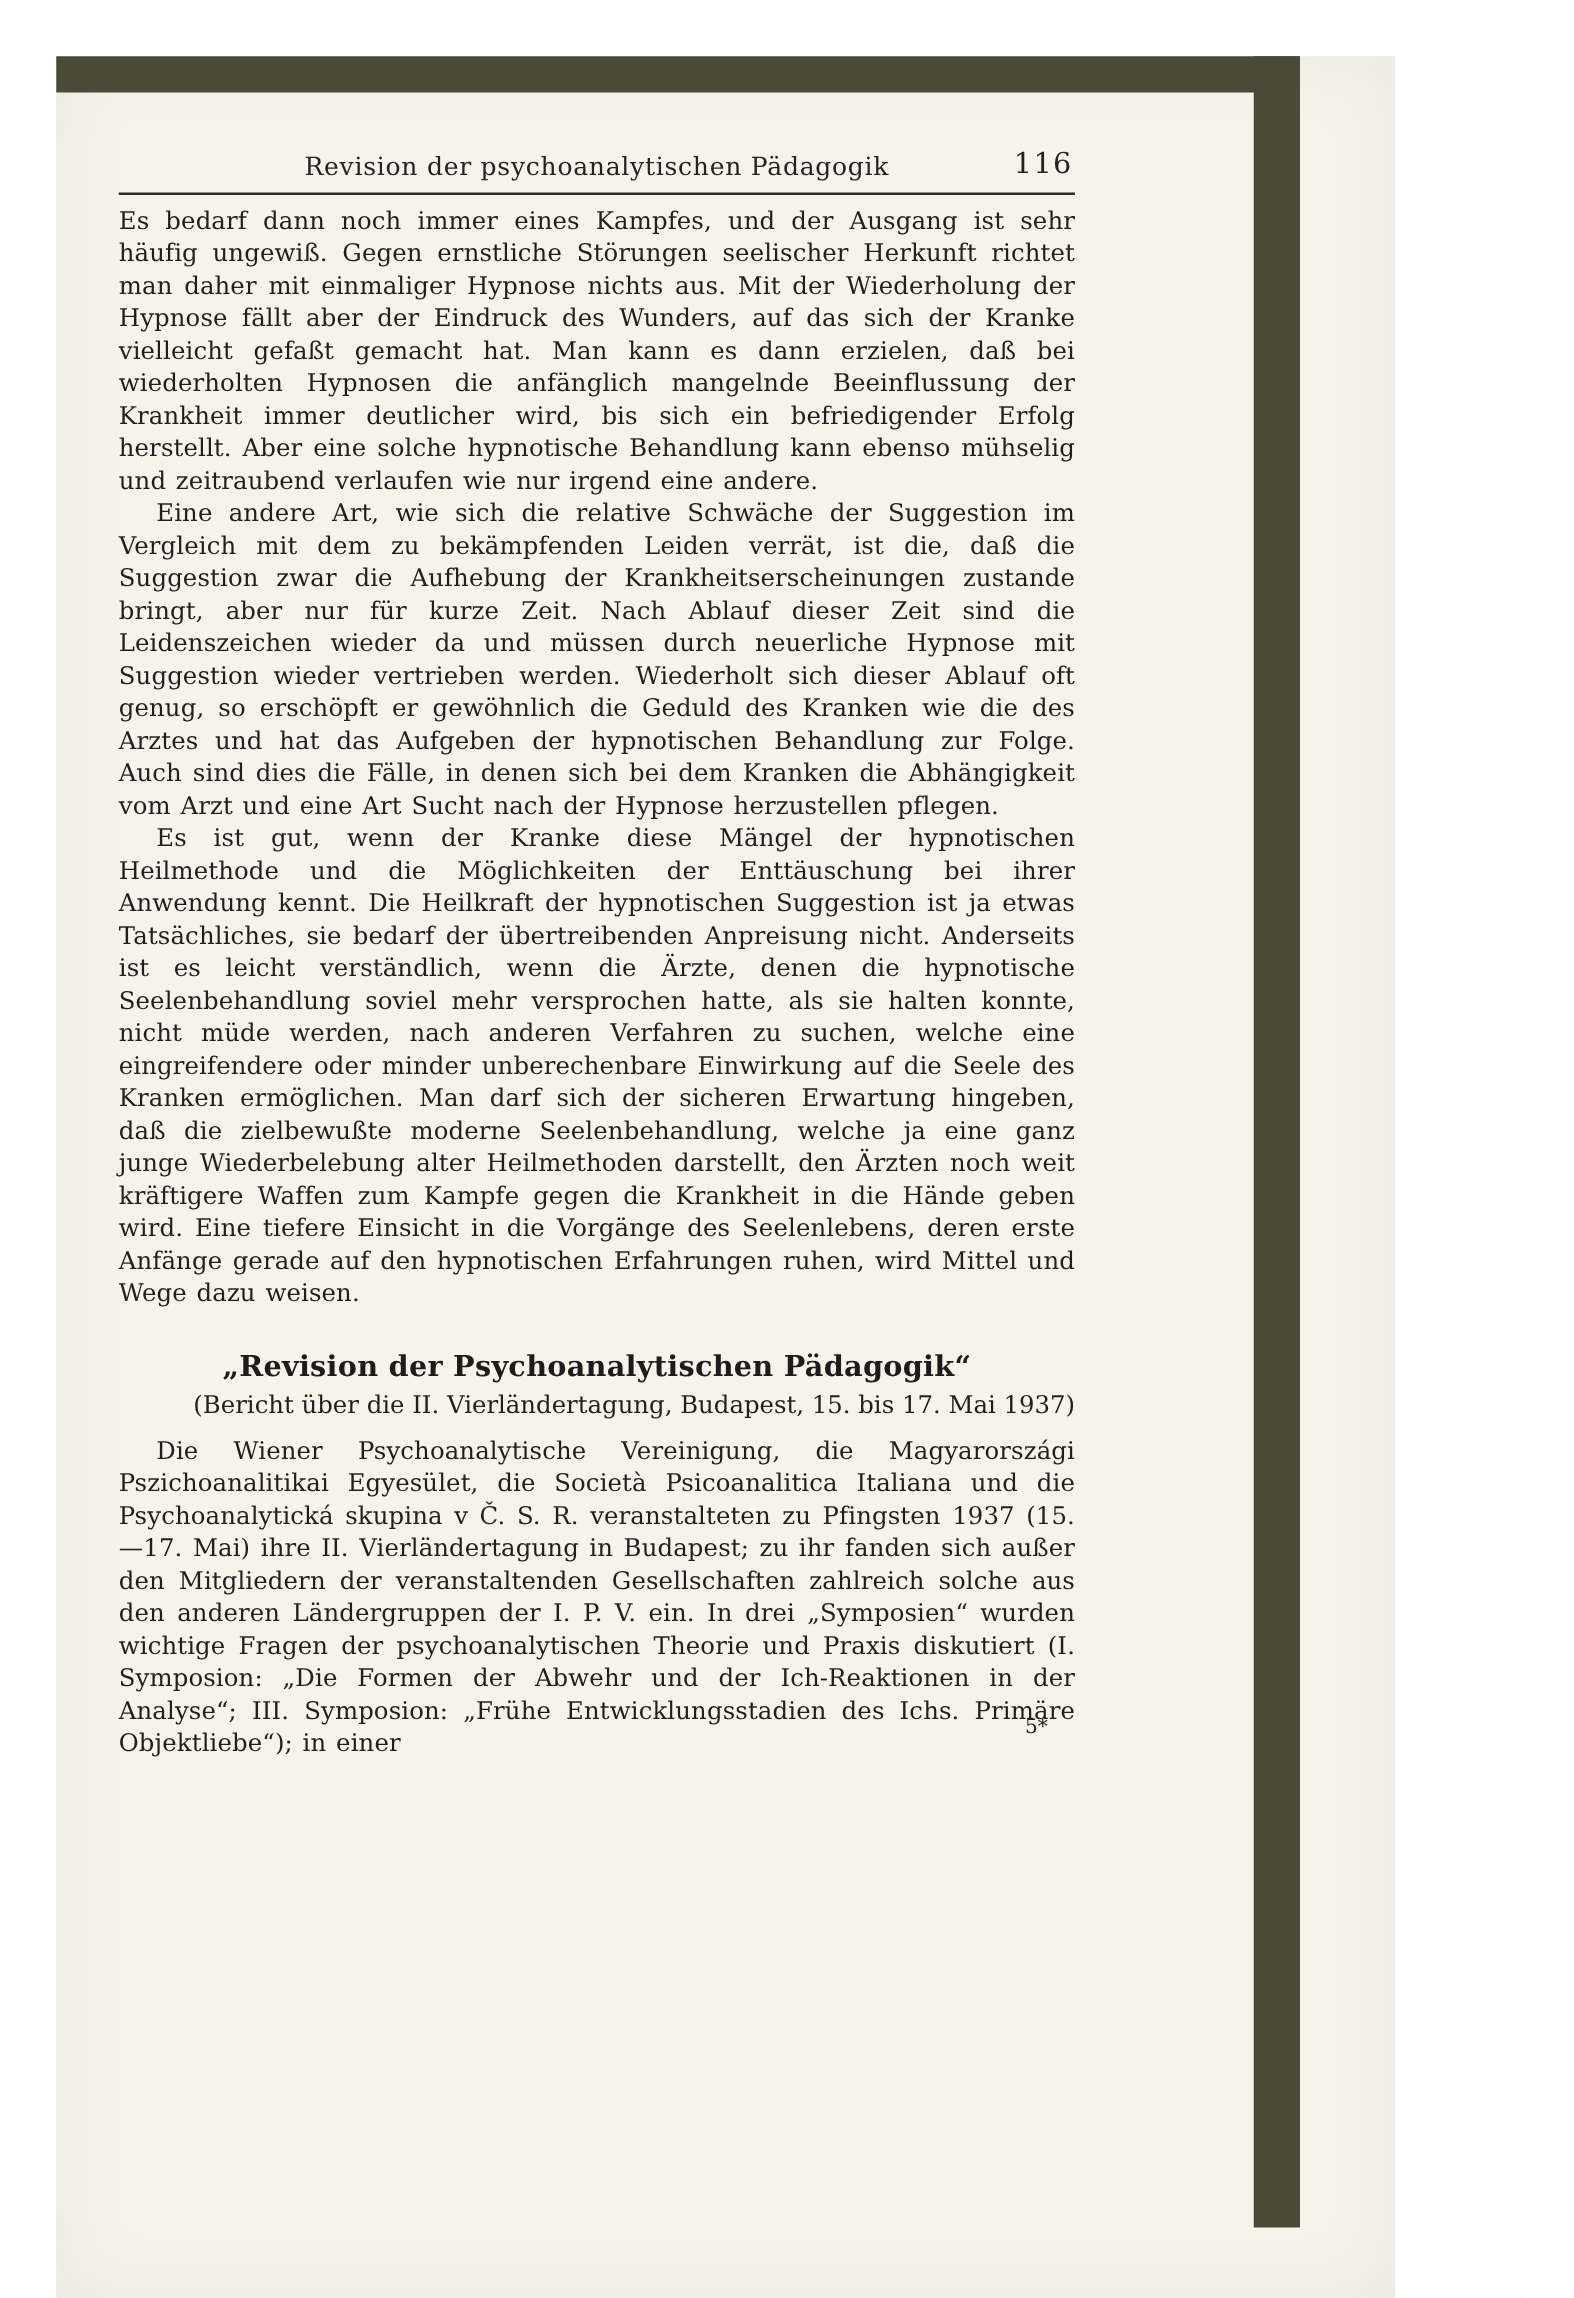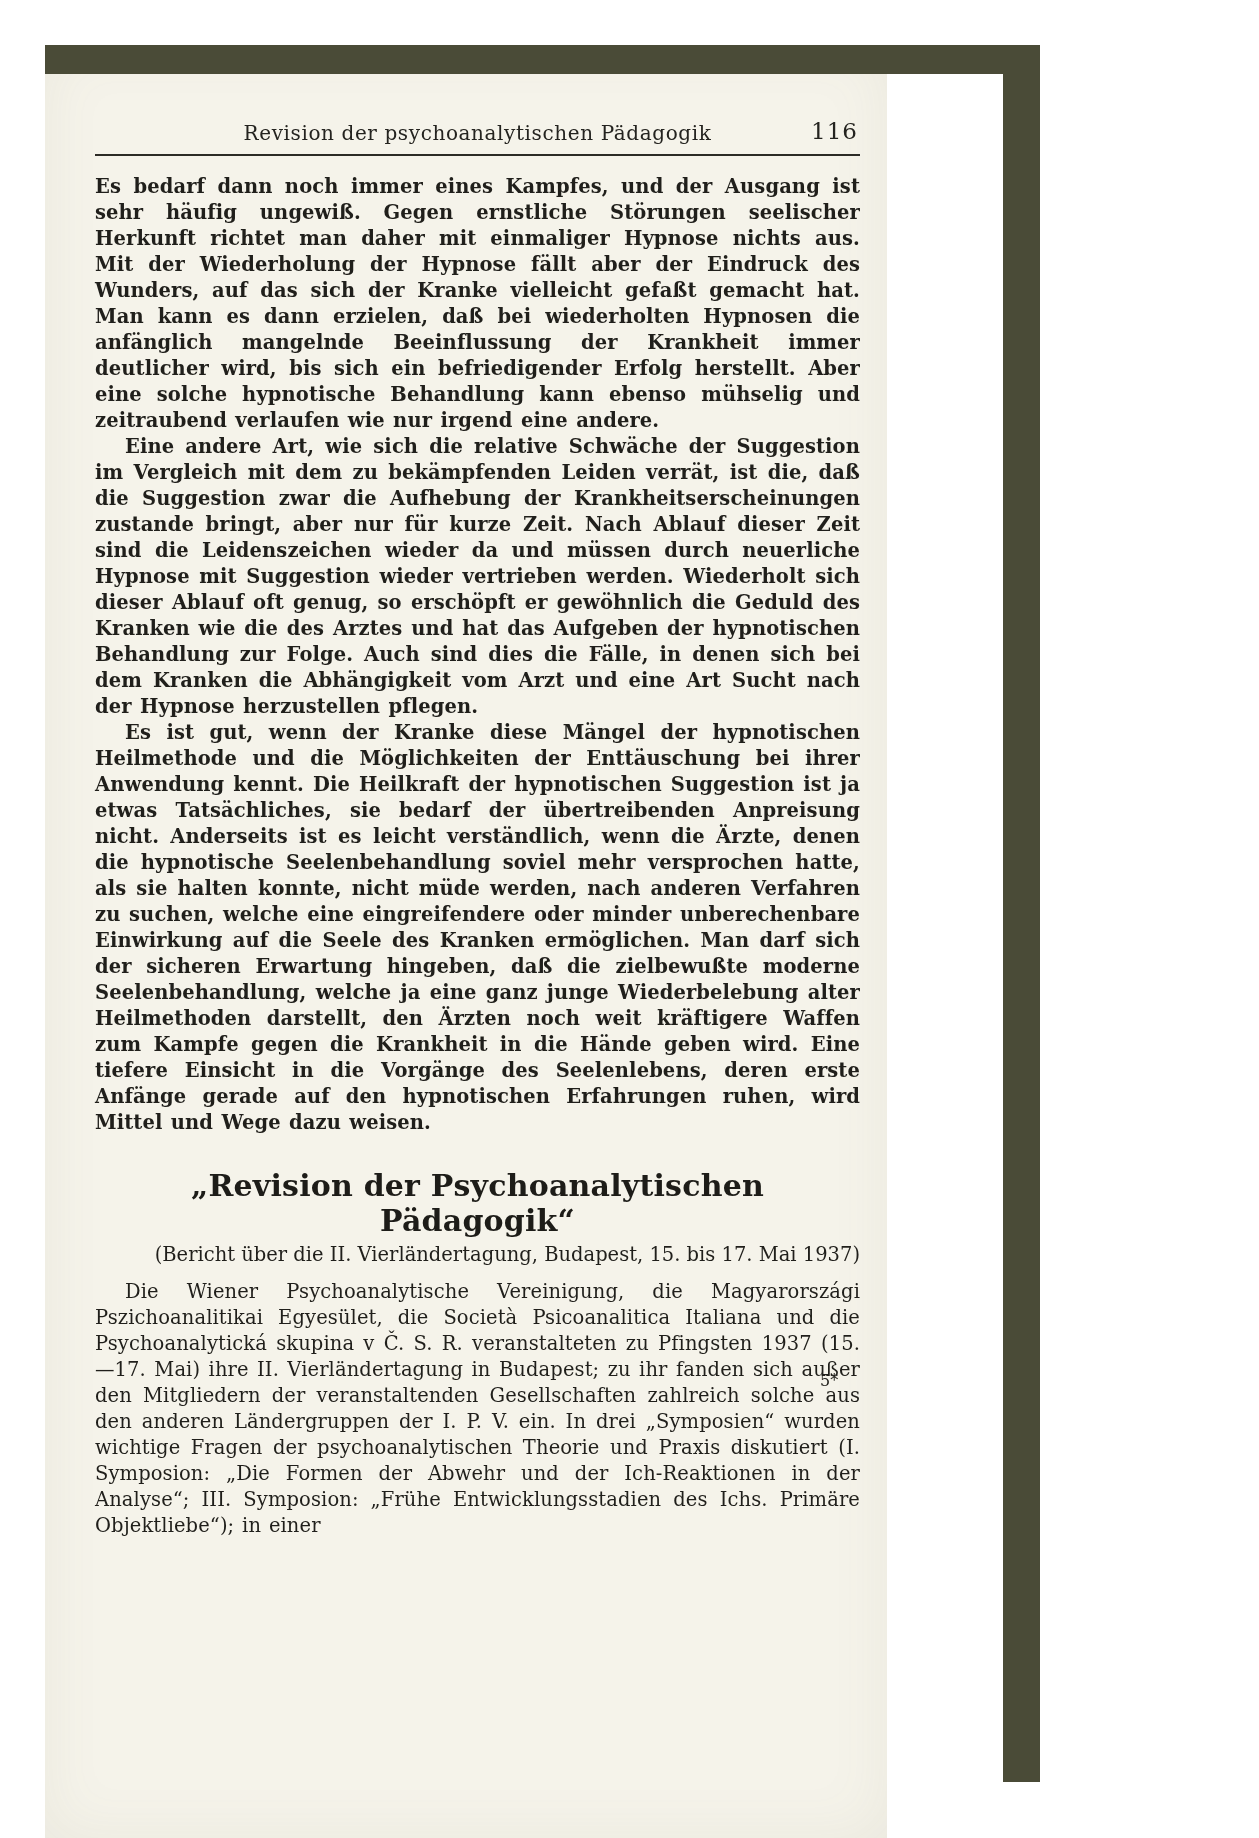--- a/index.html
+++ b/index.html
@@ -9,21 +9,21 @@
     height: 1838px;
     position: relative;
     overflow: hidden;
     font-family: "DejaVu Serif", "Liberation Serif", serif;
     color: #1d1c1a;
   }
   .paper {
     position: absolute;
     left: 45px;
     top: 45px;
-    width: 842px;
+    width: 1071px;
     height: 1793px;
     background: #f5f3ea;
     box-shadow: inset 0 0 60px rgba(120,115,90,0.08);
   }
   .band-top {
     position: absolute;
     left: 45px;
     top: 45px;
     width: 995px;
     height: 29px;
@@ -60,36 +60,35 @@
     top: -3px;
     font-size: 23px;
     letter-spacing: 1px;
     color: #24231f;
   }
   .rule {
     margin-top: 5px;
     border-bottom: 2.5px solid #2c2b26;
   }
   .bodytext {
-    margin-top: 18px;
-    font-weight: bold;
+    margin-top: 8px;
   }
   .para {
     font-size: 19.5px;
     line-height: 26px;
     text-align: justify;
     letter-spacing: 0.1px;
     word-spacing: 1.5px;
     color: #201f1b;
   }
   .para.indent { text-indent: 30px; }
   .section-title {
     margin-top: 32px;
     text-align: center;
-    font-size: 30px;
+    font-size: 23px;
     font-weight: bold;
     letter-spacing: 0.2px;
     color: #1d1c18;
   }
   .section-subtitle {
     margin-top: 5px;
     text-align: right;
     font-size: 19.5px;
     color: #201f1b;
   }

